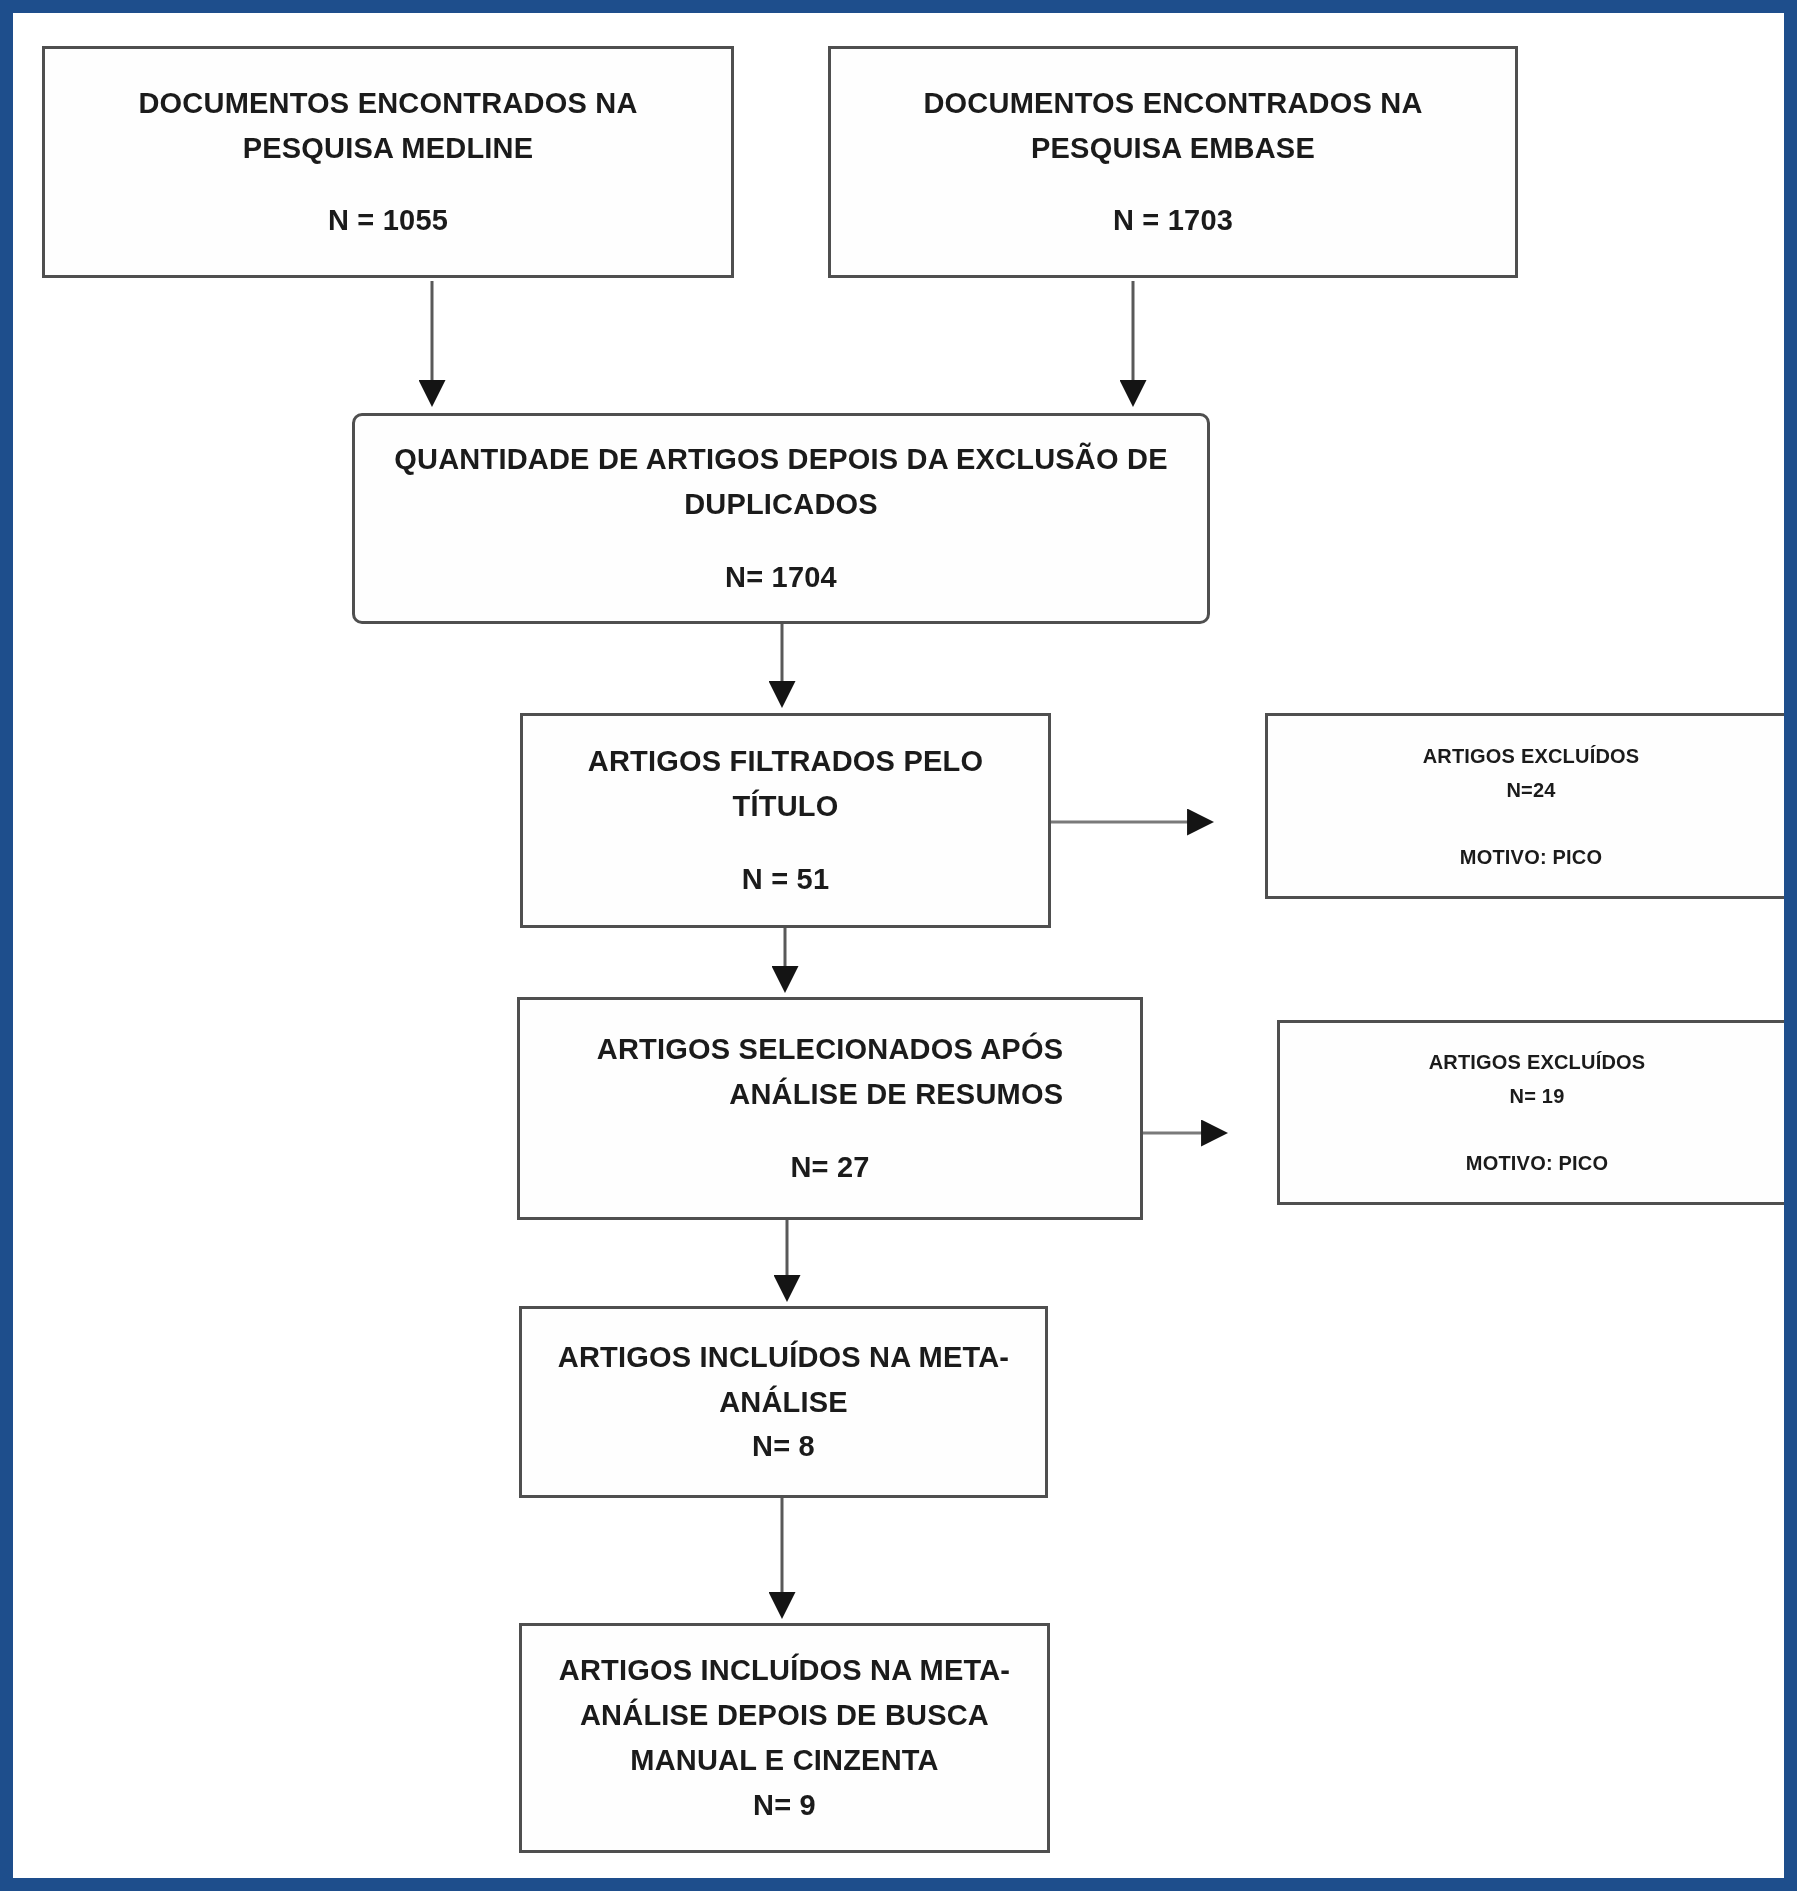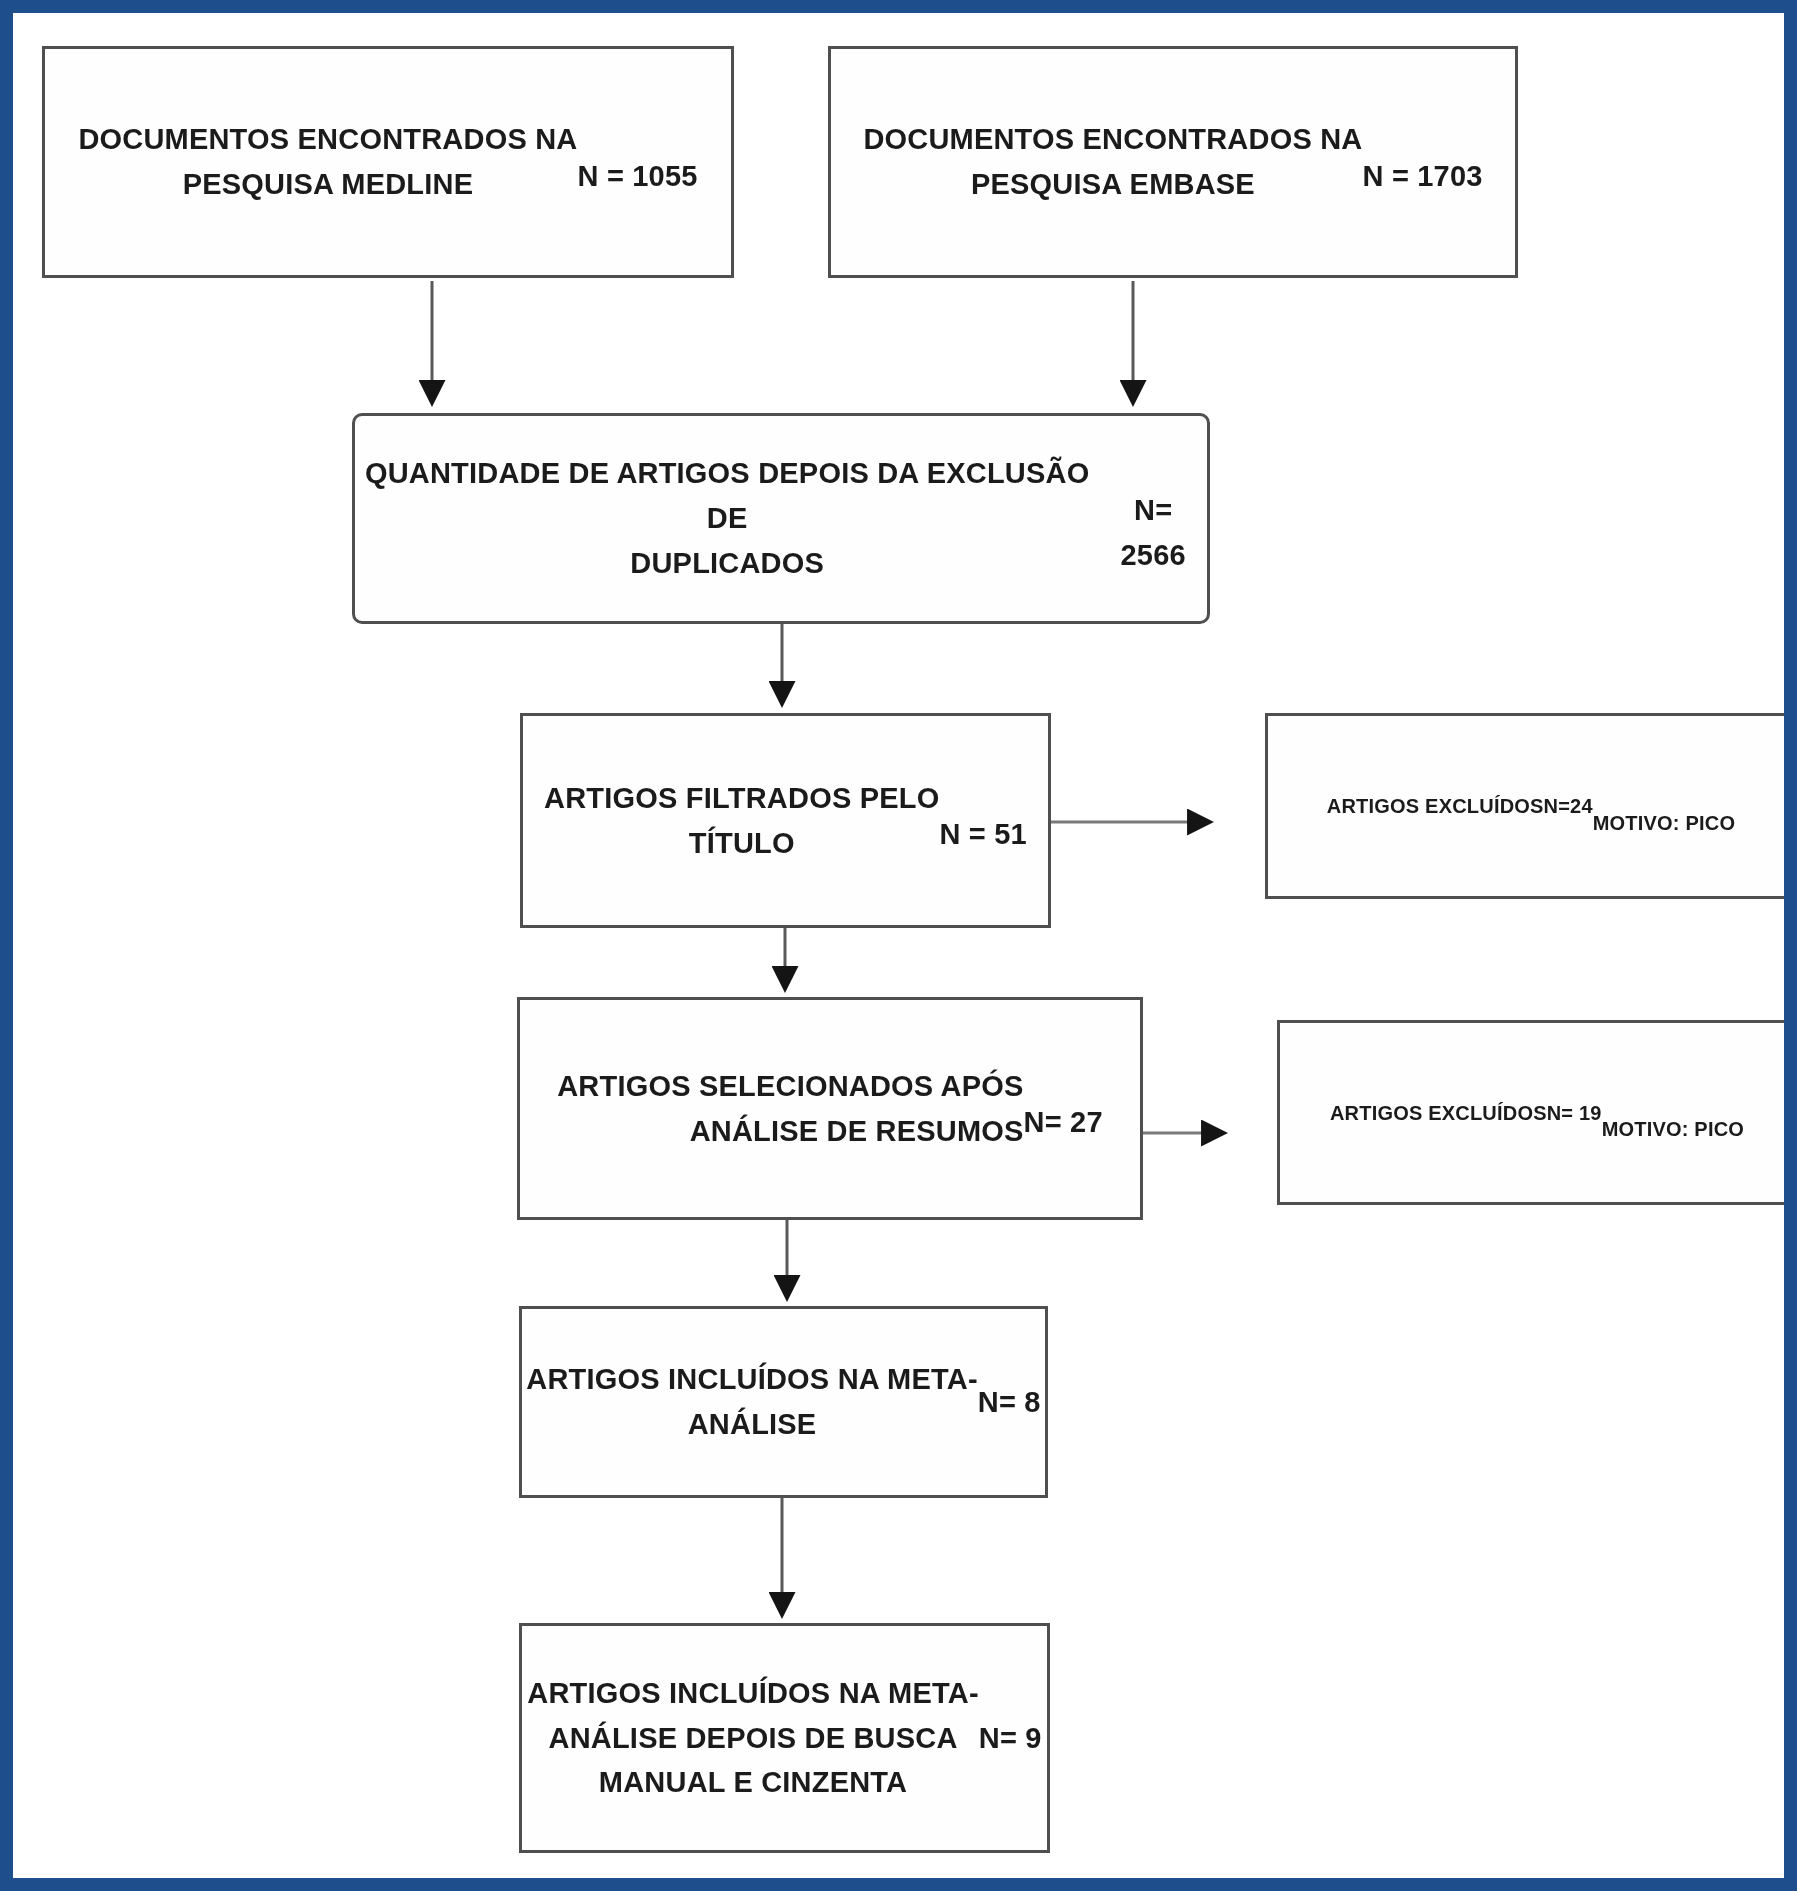--- a/index.html
+++ b/index.html
@@ -17,21 +17,21 @@
     position: absolute;
     left: 0; top: 0;
     width: 1771px; height: 1865px;
   }
   .box {
     position: absolute;
     box-sizing: border-box;
     border: 3px solid #4f4f4f;
     background: #fefefe;
     display: flex;
-    flex-direction: row;
+    flex-direction: column;
     align-items: center;
     justify-content: center;
     text-align: center;
     color: #1b1b1b;
   }
   .box p { margin: 0; white-space: pre-line; }
   .lg { font-size: 29px; line-height: 1.55; font-weight: 700; letter-spacing: 0.2px; }
   .sm { font-size: 20px; line-height: 1.7; font-weight: 700; letter-spacing: 0.2px; margin-left: 44px; }
   .count-gap { margin-top: 28px !important; }
   .reason { margin-top: 33px !important; }
@@ -70,21 +70,21 @@
 
   <div class="box lg" style="left:815px; top:33px; width:690px; height:232px;">
     <p class="title-a">DOCUMENTOS ENCONTRADOS NA
 PESQUISA EMBASE</p>
     <p class="count-gap">N = 1703</p>
   </div>
 
   <div class="box lg" style="left:339px; top:400px; width:858px; height:211px;border-radius:10px;">
     <p class="title-c">QUANTIDADE DE ARTIGOS DEPOIS DA EXCLUSÃO DE
 DUPLICADOS</p>
-    <p class="count-gap">N= 2566</p>
+    <p class="count-gap">N= 1704</p>
   </div>
 
   <div class="box lg" style="left:507px; top:700px; width:531px; height:215px;">
     <p class="title-d">ARTIGOS FILTRADOS PELO
 TÍTULO</p>
     <p class="count-gap">N = 51</p>
   </div>
 
   <div class="box sm" style="left:1208px; top:700px; width:532px; height:186px;">
     <p>ARTIGOS EXCLUÍDOS</p>

